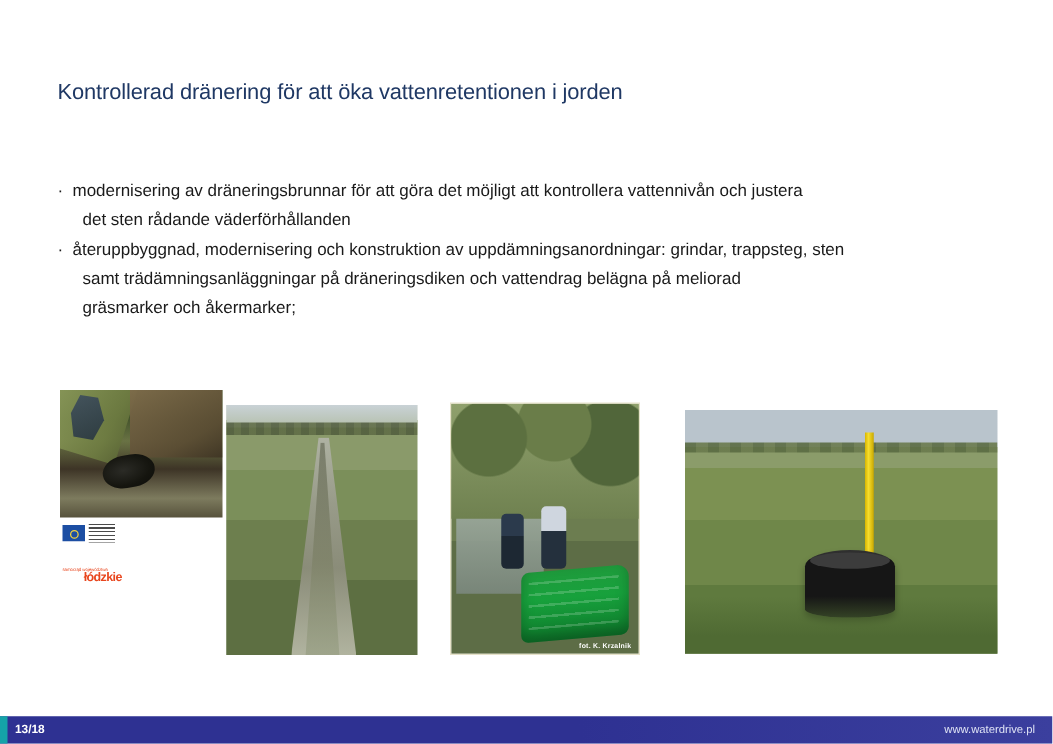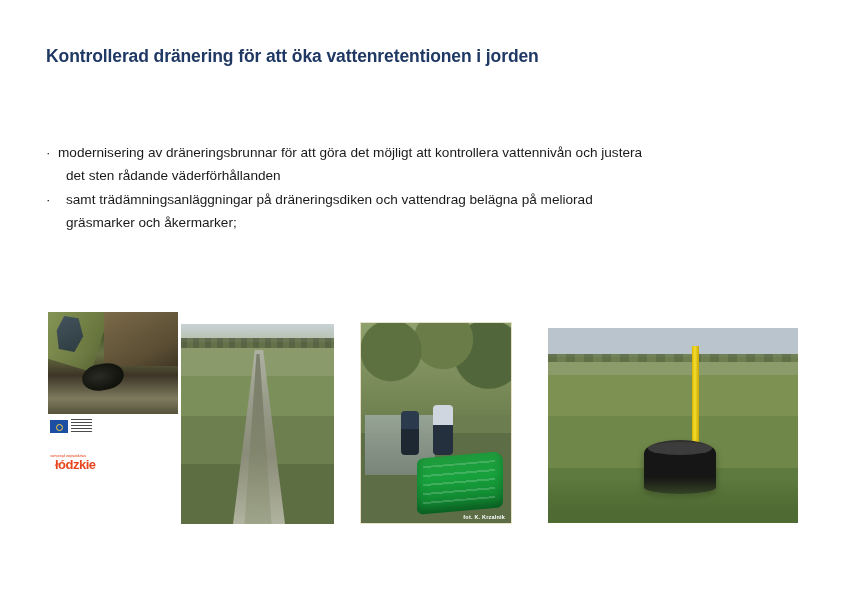--- a/index.html
+++ b/index.html
@@ -16,25 +16,25 @@
   }
   .slide {
     position: relative;
     width: 842px;
     height: 595px;
     box-sizing: border-box;
   }
   .title {
     position: absolute;
     left: 46px;
-    top: 44px;
+    top: 61px;
     width: 740px;
     color: #1F3864;
     font-size: 17.5px;
-    font-weight: bold;
+    font-weight: normal;
     line-height: 1.42;
     letter-spacing: -0.1px;
   }
   .title .line2 { display: block; }
 
   .bullets {
     position: absolute;
     left: 46px;
     top: 142px;
     width: 760px;
@@ -126,21 +126,21 @@
     position: absolute; left: 23px; top: 3px; width: 21px; height: 15px;
     background:
       repeating-linear-gradient(to bottom, #4a4a4a 0 1px, transparent 1px 3px);
   }
   .logo2 {
     position: absolute;
     left: 0px; top: 142px; width: 46px; height: 34px;
     background: #ffffff;
   }
   .logo2 .lodz {
-    position: absolute; left: 7px; top: 3px; font-size: 13px; font-weight: bold;
+    position: absolute; left: 19px; top: 3px; font-size: 10px; font-weight: bold;
     color: #e8461e; font-family: "Liberation Sans", sans-serif; letter-spacing: -0.5px;
   }
   .logo2 .tiny {
     position: absolute; left: 2px; top: 0px; font-size: 3.6px; color: #e8461e;
     letter-spacing: -0.1px;
   }
 
   
   .ph2 {
     left: 133px; top: 12px; width: 153px; height: 200px;
@@ -292,20 +292,21 @@
   <div class="bullets">
 
     <div class="bullet">
       <span class="dot">·</span>
       <span class="txt">modernisering av dräneringsbrunnar för att göra det möjligt att kontrollera vattennivån och justera</span>
       <span class="cont">det sten rådande väderförhållanden</span>
     </div>
 
     <div class="bullet">
       <span class="dot">·</span>
+      <span class="txt">återuppbyggnad, modernisering och konstruktion av uppdämningsanordningar: grindar, trappsteg, sten</span>
       <span class="cont">samt trädämningsanläggningar på dräneringsdiken och vattendrag belägna på meliorad</span>
       <span class="cont">gräsmarker och åkermarker;</span>
     </div>
 
   </div>
 
   <div class="photos">
 
     <div class="ph ph1">
       <div class="grass-a"></div>
@@ -342,14 +343,19 @@
 
     <div class="ph ph4">
       <div class="horizon"></div>
       <div class="pole"></div>
       <div class="well"></div>
       <div class="grassfront"></div>
     </div>
 
   </div>
 
+  <div class="footer">
+    <div class="teal"></div>
+    <div class="pageno">13/18</div>
+    <div class="site">www.waterdrive.pl</div>
+  </div>
 
 </div>
 
 </body></html>

